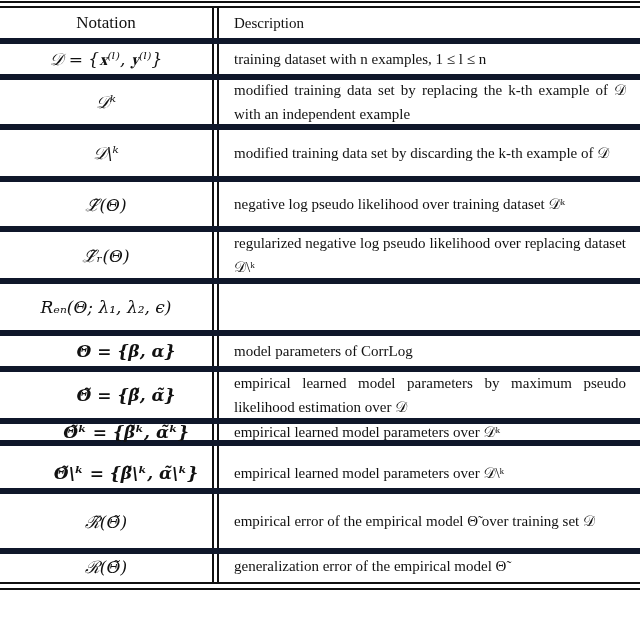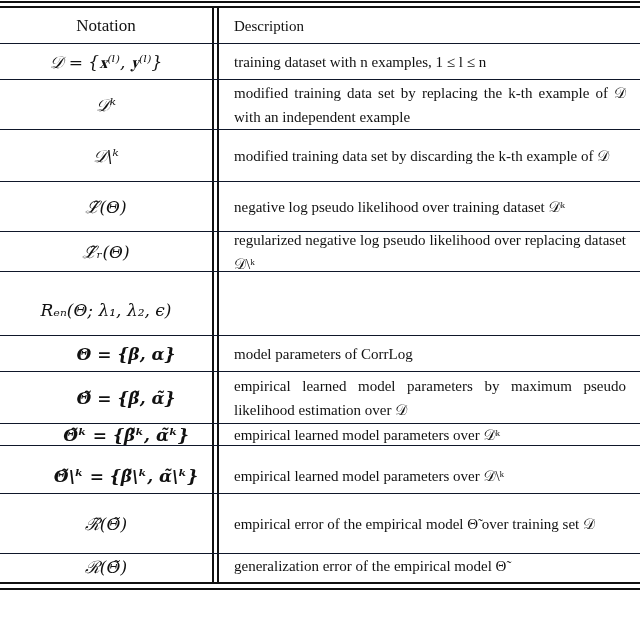--- a/index.html
+++ b/index.html
@@ -1,21 +1,21 @@
 <!DOCTYPE html>
 <html><head>
 <meta charset="utf-8">
 <style>
   html, body { margin: 0; padding: 0; background: #ffffff; }
   body { width: 640px; height: 636px; position: relative; overflow: hidden;
          font-family: "Liberation Serif", "DejaVu Serif", serif; color: #111; }
   .tbl { position: absolute; left: 0; top: 0; width: 640px; }
   .rule { position: absolute; left: 0; width: 640px; background: #111; }
   .vline { position: absolute; width: 2px; background: #111; }
-  .row { position: absolute; left: 0; width: 640px; border-bottom: 1px solid #0f172a; box-sizing: border-box; }
+  .row { position: absolute; left: 0; width: 640px; border-bottom: 6px solid #0f172a; box-sizing: border-box; }
   .row.last { border-bottom: none; }
   .cell-n { position: absolute; left: 0; width: 212px; top: 0; bottom: 0;
             display: flex; align-items: center; justify-content: center;
             font-size: 17px; white-space: nowrap; }
   .cell-d { position: absolute; left: 234px; width: 392px; top: 0; bottom: 0;
             display: flex; align-items: center;
             font-size: 15px; line-height: 24px; }
   .cell-d span { display: block; width: 100%; text-align: justify; text-align-last: left; }
   .hdr .cell-d span { text-align: left; }
   .math { font-family: "DejaVu Serif", "Liberation Serif", serif; font-style: italic; }
@@ -60,21 +60,21 @@
       </div>
   </div>
 
   <div class="row" style="top:182px;height:50px;">
     <div class="cell-n math">ℒ̃(Θ)</div>
     <div class="cell-d">
         <span>negative log pseudo likelihood over training dataset 𝒟ᵏ</span>
       </div>
   </div>
 
-  <div class="row" style="top:232px;height:40px;">
+  <div class="row" style="top:232px;height:52px;">
     <div class="cell-n math">ℒ̃ᵣ(Θ)</div>
     <div class="cell-d">
         <span>regularized negative log pseudo likelihood over replacing dataset 𝒟\ᵏ</span>
       </div>
   </div>
 
   <div class="row" style="top:284px;height:52px;padding-left:16px;">
     <div class="cell-n math">Rₑₙ(Θ; λ₁, λ₂, ϵ)</div>
   </div>
 

